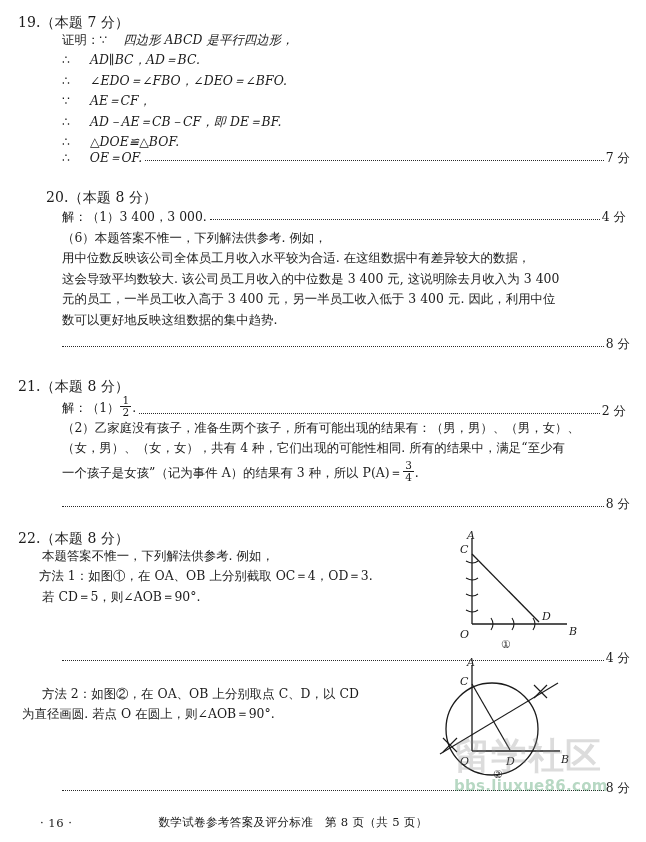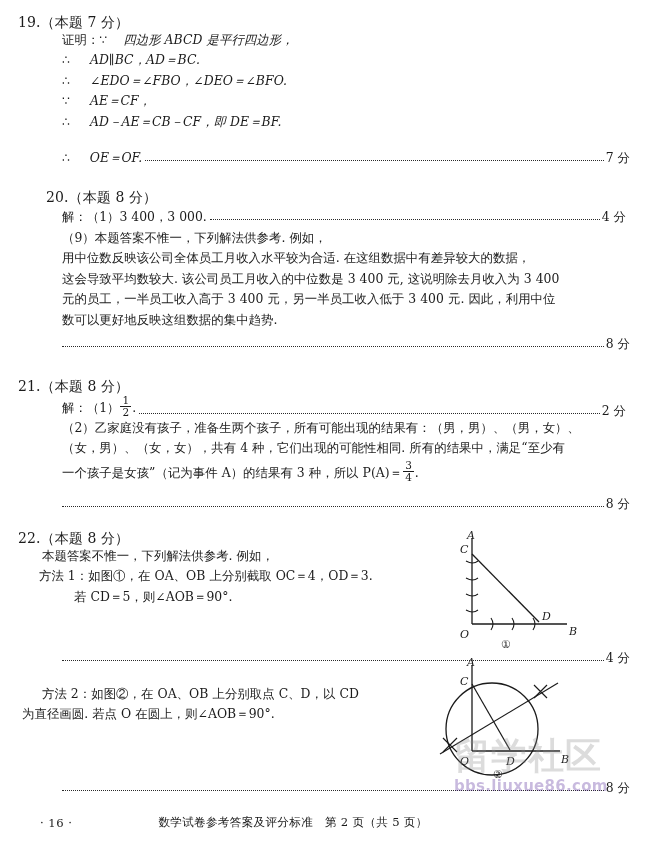--- a/index.html
+++ b/index.html
@@ -135,21 +135,21 @@
     font-weight: bold;
     color: #8d8d8d;
     letter-spacing: 1px;
     line-height: 40px;
     white-space: nowrap;
   }
   .watermark .wm-url {
     font-family: "DejaVu Sans", "Liberation Sans", sans-serif;
     font-size: 15px;
     font-weight: bold;
-    color: #4c1d95;
+    color: #15803d;
     letter-spacing: .3px;
     margin-top: 1px;
     white-space: nowrap;
   }
 </style>
 </head>
 <body>
 
 <div class="page">
 
@@ -171,20 +171,23 @@
     </div>
 
     <div class="line">
       <span class="because">∵</span>&nbsp;&nbsp;&nbsp;<span class="it">AE＝CF，</span>
     </div>
 
     <div class="line">
       <span class="therefore">∴</span>&nbsp;&nbsp;&nbsp;<span class="it">AD－AE＝CB－CF，即 DE＝BF.</span>
     </div>
 
+    <div class="line">
+      <span class="therefore">∴</span>&nbsp;&nbsp;&nbsp;<span class="it">△DOE≌△BOF.</span>
+    </div>
   </div>
 
   <div class="leader" style="left:62px; right:16px; top:151px;">
     <span class="lead-pre"><span class="therefore">∴</span>&nbsp;&nbsp;&nbsp;<span class="it">OE＝OF.</span></span>
     <span class="dots"></span>
     <span class="score">7 分</span>
   </div>
 
   <div class="prob" style="top:189px;padding-left:28px;">
     <div class="prob-head">
@@ -192,21 +195,21 @@
     </div>
   </div>
 
   <div class="leader" style="left:62px; right:20px; top:210px;">
     <span class="lead-pre">解：（1）3 400，3 000.</span>
     <span class="dots"></span>
     <span class="score">4 分</span>
   </div>
 
   <div class="prob" style="top:228px;">
-    <div class="line">（9）本题答案不惟一，下列解法供参考. 例如，</div>
+    <div class="line">（6）本题答案不惟一，下列解法供参考. 例如，</div>
     <div class="line">用中位数反映该公司全体员工月收入水平较为合适. 在这组数据中有差异较大的数据，</div>
     <div class="line">这会导致平均数较大. 该公司员工月收入的中位数是 3 400 元, 这说明除去月收入为 3 400</div>
     <div class="line">元的员工，一半员工收入高于 3 400 元，另一半员工收入低于 3 400 元. 因此，利用中位</div>
     <div class="line">数可以更好地反映这组数据的集中趋势.</div>
   </div>
 
   <div class="leader full" style="top:337px;">
     <span class="dots" style="margin-left:0;"></span>
     <span class="score">8 分</span>
   </div>
@@ -237,21 +240,21 @@
     <span class="dots" style="margin-left:0;"></span>
     <span class="score">8 分</span>
   </div>
 
   <div class="prob" style="top:530px;">
     <div class="prob-head">
       <span>22.</span><span>（本题 8 分）</span>
     </div>
     <div class="line" style="padding-left:42px;">本题答案不惟一，下列解法供参考. 例如，</div>
     <div class="line" style="padding-left:39px;">方法 1：如图①，在 OA、OB 上分别截取 OC＝4，OD＝3.</div>
-    <div class="line" style="padding-left:42px;margin-left:32px;">若 CD＝5，则∠AOB＝90°.</div>
+    <div class="line" style="padding-left:42px;">若 CD＝5，则∠AOB＝90°.</div>
   </div>
 
   <div class="figure" style="left:442px; top:528px; width:140px; height:122px;">
     <svg width="140" height="122" viewBox="0 0 140 122">
 
       <line x1="30" y1="10" x2="30" y2="96" stroke="#1b1b1b" stroke-width="1.3"></line>
 
       <line x1="30" y1="96" x2="125" y2="96" stroke="#1b1b1b" stroke-width="1.3"></line>
 
       <line x1="30" y1="26" x2="97" y2="94" stroke="#1b1b1b" stroke-width="1.3"></line>
@@ -315,16 +318,16 @@
     <span class="score">8 分</span>
   </div>
 
   <div class="watermark">
     <div class="wm-cn">留学社区</div>
     <div class="wm-url">bbs.liuxue86.com</div>
   </div>
 
   <div class="footer">
     <div class="pageno">· 16 ·</div>
-    <div class="center">数学试卷参考答案及评分标准　第 2 页（共 5 页）</div>
+    <div class="center">数学试卷参考答案及评分标准　第 8 页（共 5 页）</div>
   </div>
 
 </div>
 
 </body></html>

